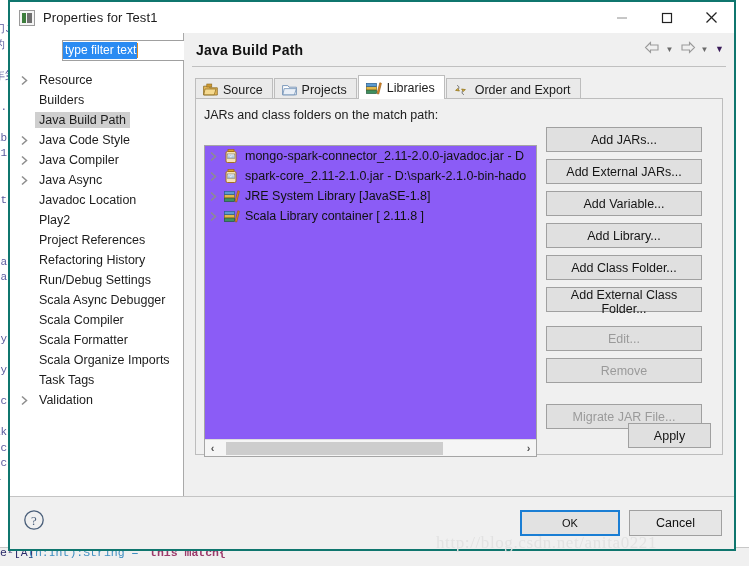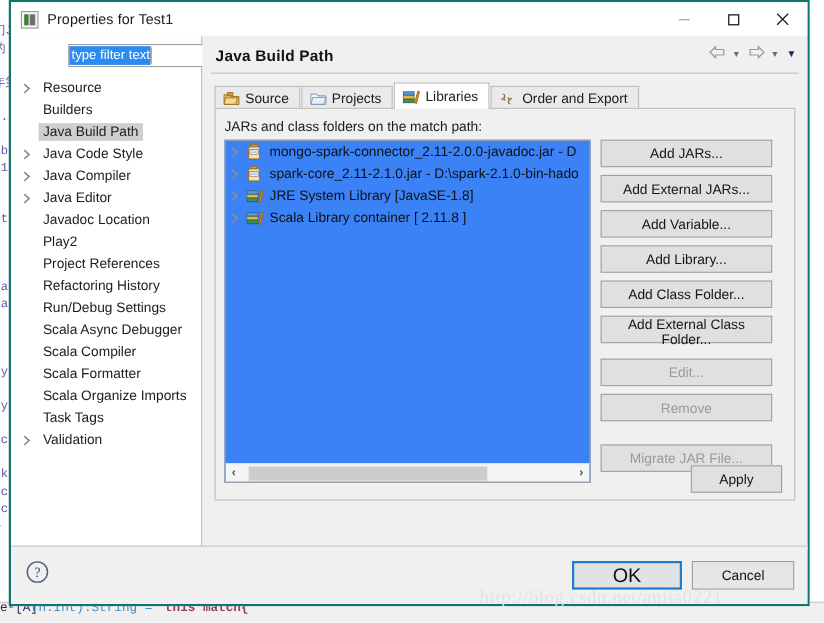--- a/index.html
+++ b/index.html
@@ -279,25 +279,26 @@
     margin: 9px 0 5px 8px;
     color: #1b1b1b;
   }
   .panel-inner {
     display: flex;
     margin: 0 8px;
   }
   .list-box {
     width: 333px;
     height: 312px;
-    background: #3b82f6;
+    background: #8b5cf6;
     border: 1px solid #a5a5a5;
     box-sizing: border-box;
     position: relative;
     overflow: hidden;
+    margin-top: 18px;
   }
   .list-row {
     display: flex;
     align-items: center;
     height: 20px;
     padding-left: 4px;
     font-size: 12.5px;
     white-space: nowrap;
     color: #111;
   }
@@ -382,21 +383,21 @@
     position: absolute;
     right: 12px;
     top: 13px;
     display: flex;
     gap: 9px;
   }
   .ok-btn {
     width: 100px; height: 26px;
     background: #e2e2e2;
     border: 2px solid #1a7ed4;
-    font-size: 18px;
+    font-size: 11px;
     font-family: "Liberation Sans", sans-serif;
     color: #111;
     box-sizing: border-box;
   }
   .cancel-btn {
     width: 93px; height: 26px;
     background: #e6e6e6;
     border: 1px solid #a0a0a0;
     font-size: 12.5px;
     font-family: "Liberation Sans", sans-serif;
@@ -526,21 +527,21 @@
                 </svg>
               </span>
               <span class="tree-label">Java Compiler</span>
             </div>
             <div class="tree-item">
               <span class="arrow">
                 <svg width="9" height="11" viewBox="0 0 9 11">
                   <path d="M2 1.5 L6.5 5.5 L2 9.5" fill="none" stroke="#8d8d8d" stroke-width="1.5"></path>
                 </svg>
               </span>
-              <span class="tree-label">Java Editor</span>
+              <span class="tree-label">Java Async</span>
             </div>
             <div class="tree-item">
               <span class="arrow"></span>
               <span class="tree-label">Javadoc Location</span>
             </div>
             <div class="tree-item">
               <span class="arrow"></span>
               <span class="tree-label">Play2</span>
             </div>
             <div class="tree-item">

